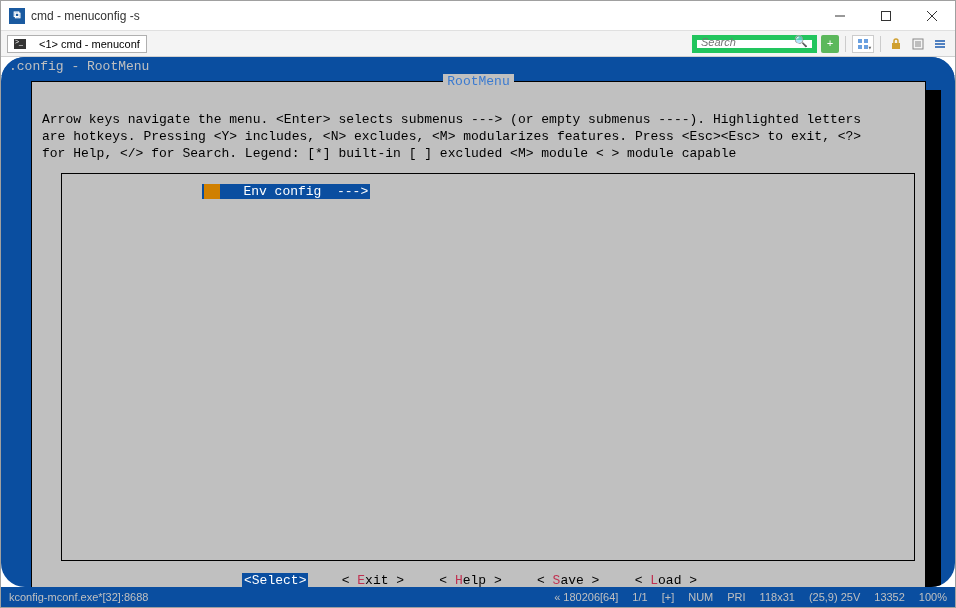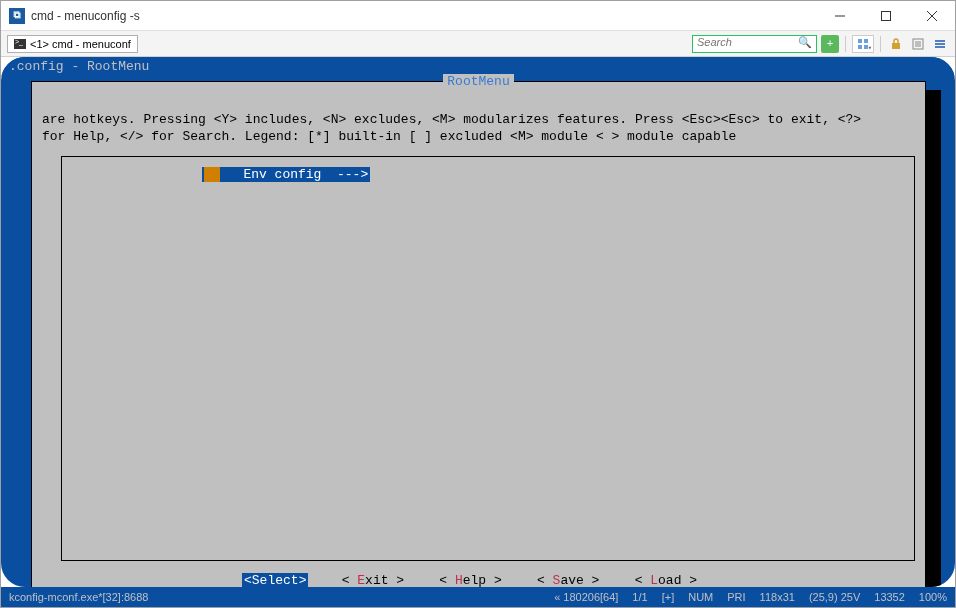--- a/index.html
+++ b/index.html
@@ -60,30 +60,30 @@
   gap: 4px;
 }
 .tab {
   display: flex; align-items: center;
   height: 18px;
   padding: 0 6px;
   border: 1px solid #b0b0b0;
   background: #fff;
   font-family: "Segoe UI", sans-serif;
   font-size: 11px;
-  gap: 4px;
+  gap: 13px;
 }
 .tab-icon { width: 12px; height: 10px; background: #333; display: inline-block; position: relative; }
 .tab-icon::after { content: ">_"; color: #fff; font-size: 7px; position: absolute; left: 1px; top: -1px; }
 .toolbar-spacer { flex: 1; }
 .search-box {
   width: 125px; height: 18px;
-  border: 1px solid #22c55e;
-  background: #fff;
-  display: flex; align-items: flex-start;
+  border: 5px solid #22c55e;
+  background: #fff;
+  display: flex; align-items: flex-end;
   padding: 0 4px;
 }
 .search-box input {
   border: none; outline: none;
   width: 100%;
   font-family: "Segoe UI", sans-serif;
   font-size: 11px;
   font-style: italic;
   color: #888;
   background: transparent;
@@ -261,20 +261,21 @@
   </div>
 
   <div class="terminal-area">
     <div class="config-header">.config - RootMenu</div>
     <div class="shadow-box"></div>
     <div class="tui-window">
       <div class="tui-title-row">
         <span class="tui-title"> RootMenu </span>
       </div>
       <div class="help-text">
+        <div>Arrow keys navigate the menu.  &lt;Enter&gt; selects submenus ---&gt; (or empty submenus ----).  Highlighted letters</div>
         <div>are hotkeys.  Pressing &lt;Y&gt; includes, &lt;N&gt; excludes, &lt;M&gt; modularizes features.  Press &lt;Esc&gt;&lt;Esc&gt; to exit, &lt;?&gt;</div>
         <div>for Help, &lt;/&gt; for Search.  Legend: [*] built-in  [ ] excluded  &lt;M&gt; module  &lt; &gt; module capable</div>
       </div>
       <div class="menu-box">
         <span class="menu-item"><span class="menu-item-hotkey"> </span>   <span>Env config  ---&gt;</span></span>
       </div>
       <div class="button-row"><span class="tui-btn selected">&lt;<span>Select</span>&gt;</span>    <span class="tui-btn">&lt; <span class="hotkey">E</span><span>xit</span> &gt;</span>    <span class="tui-btn">&lt; <span class="hotkey">H</span><span>elp</span> &gt;</span>    <span class="tui-btn">&lt; <span class="hotkey">S</span><span>ave</span> &gt;</span>    <span class="tui-btn">&lt; <span class="hotkey">L</span><span>oad</span> &gt;</span></div>
     </div>
   </div>
 

